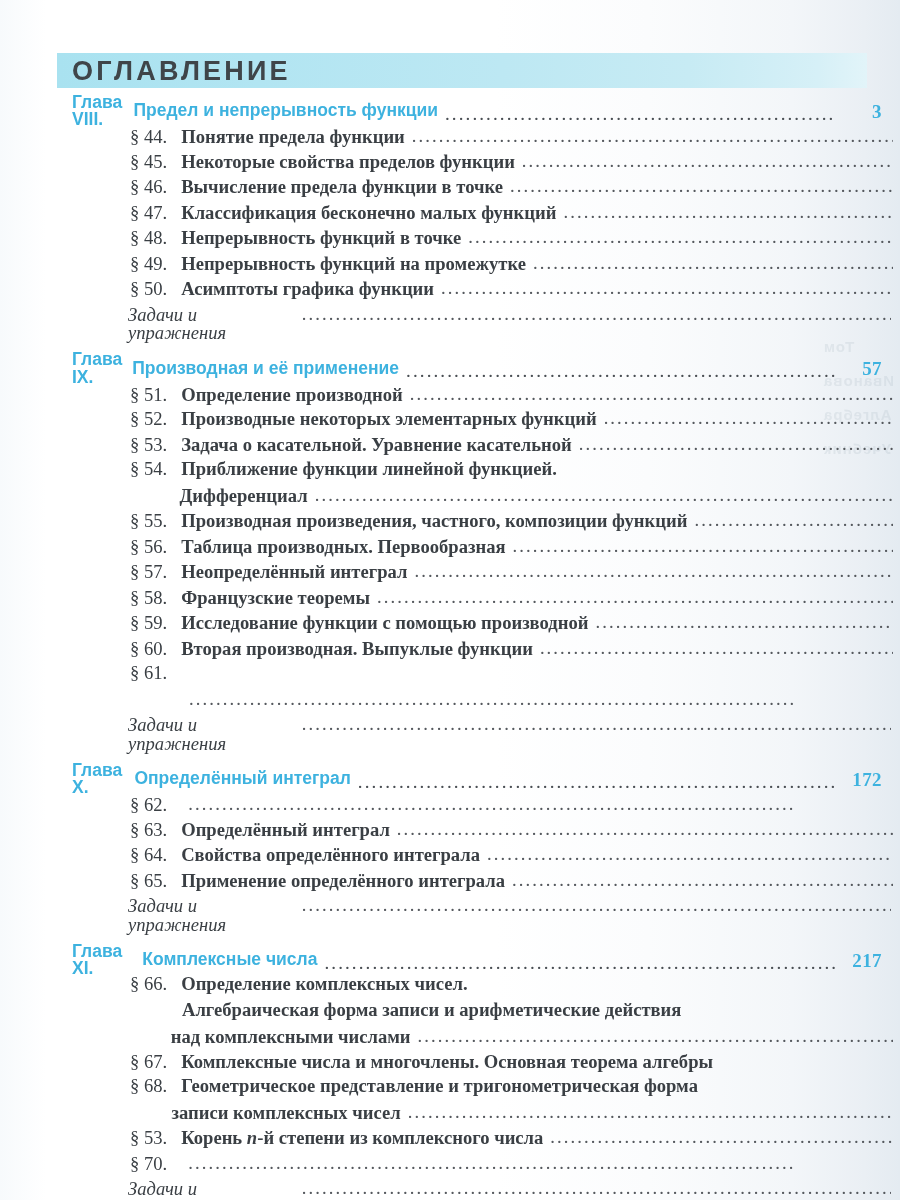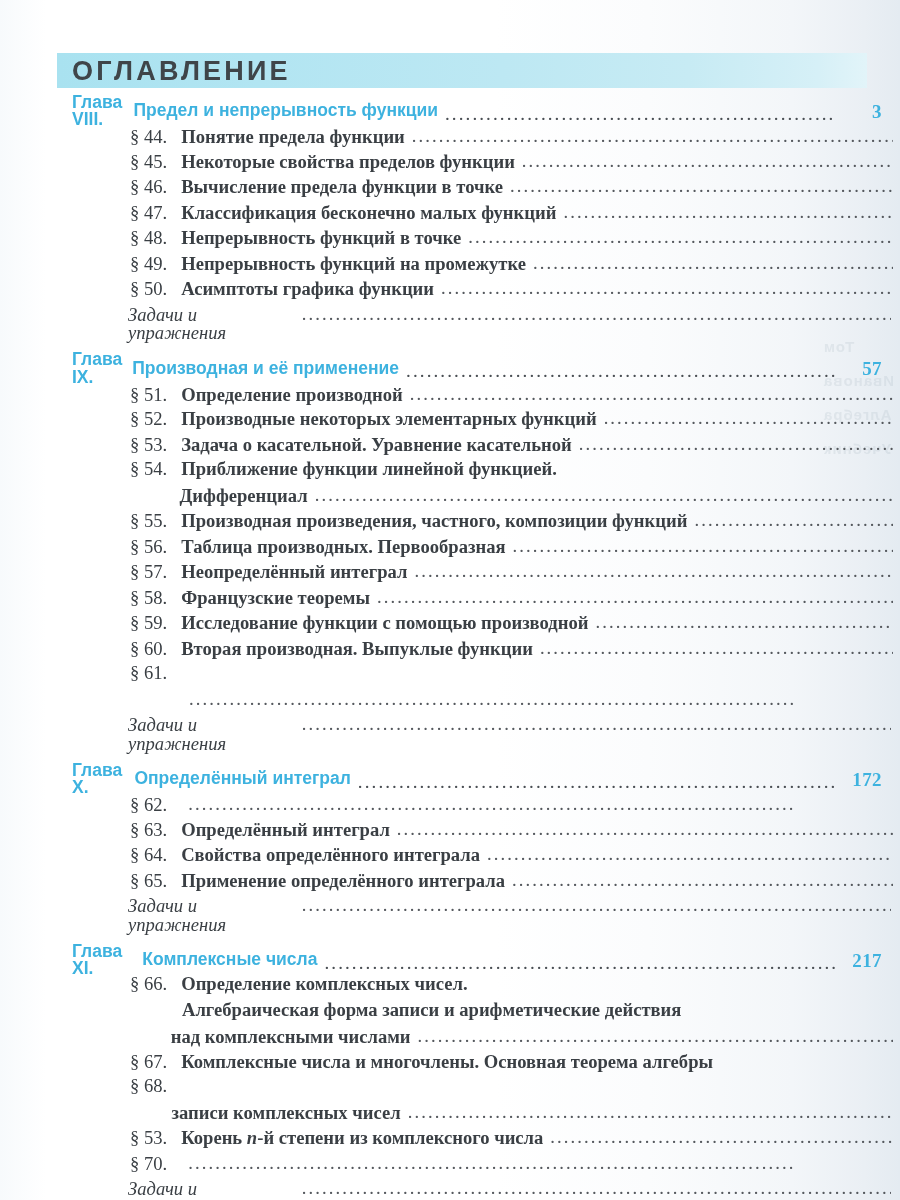--- a/index.html
+++ b/index.html
@@ -404,20 +404,21 @@
           <span class="pageno dash">—</span>
         </div>
         <div class="row section">
           <span class="sect-no">§ 67.</span>
           <span class="label">Комплексные числа и многочлены. Основная теорема алгебры</span>
           <span class="leader"></span>
           <span class="pageno">230</span>
         </div>
         <div class="row section">
           <span class="sect-no">§ 68.</span>
+          <span class="label">Геометрическое представление и тригонометрическая форма</span>
         </div>
         <div class="row section cont">
           <span class="hang"></span>
           <span class="label">записи комплексных чисел</span>
           <span class="leader ">..........................................................................................</span>
           <span class="pageno">234</span>
         </div>
         <div class="row section">
           <span class="sect-no">§ 53.</span>
           <span class="label"><span>Корень </span><span class="ital">n</span><span>-й степени из комплексного числа</span></span>

